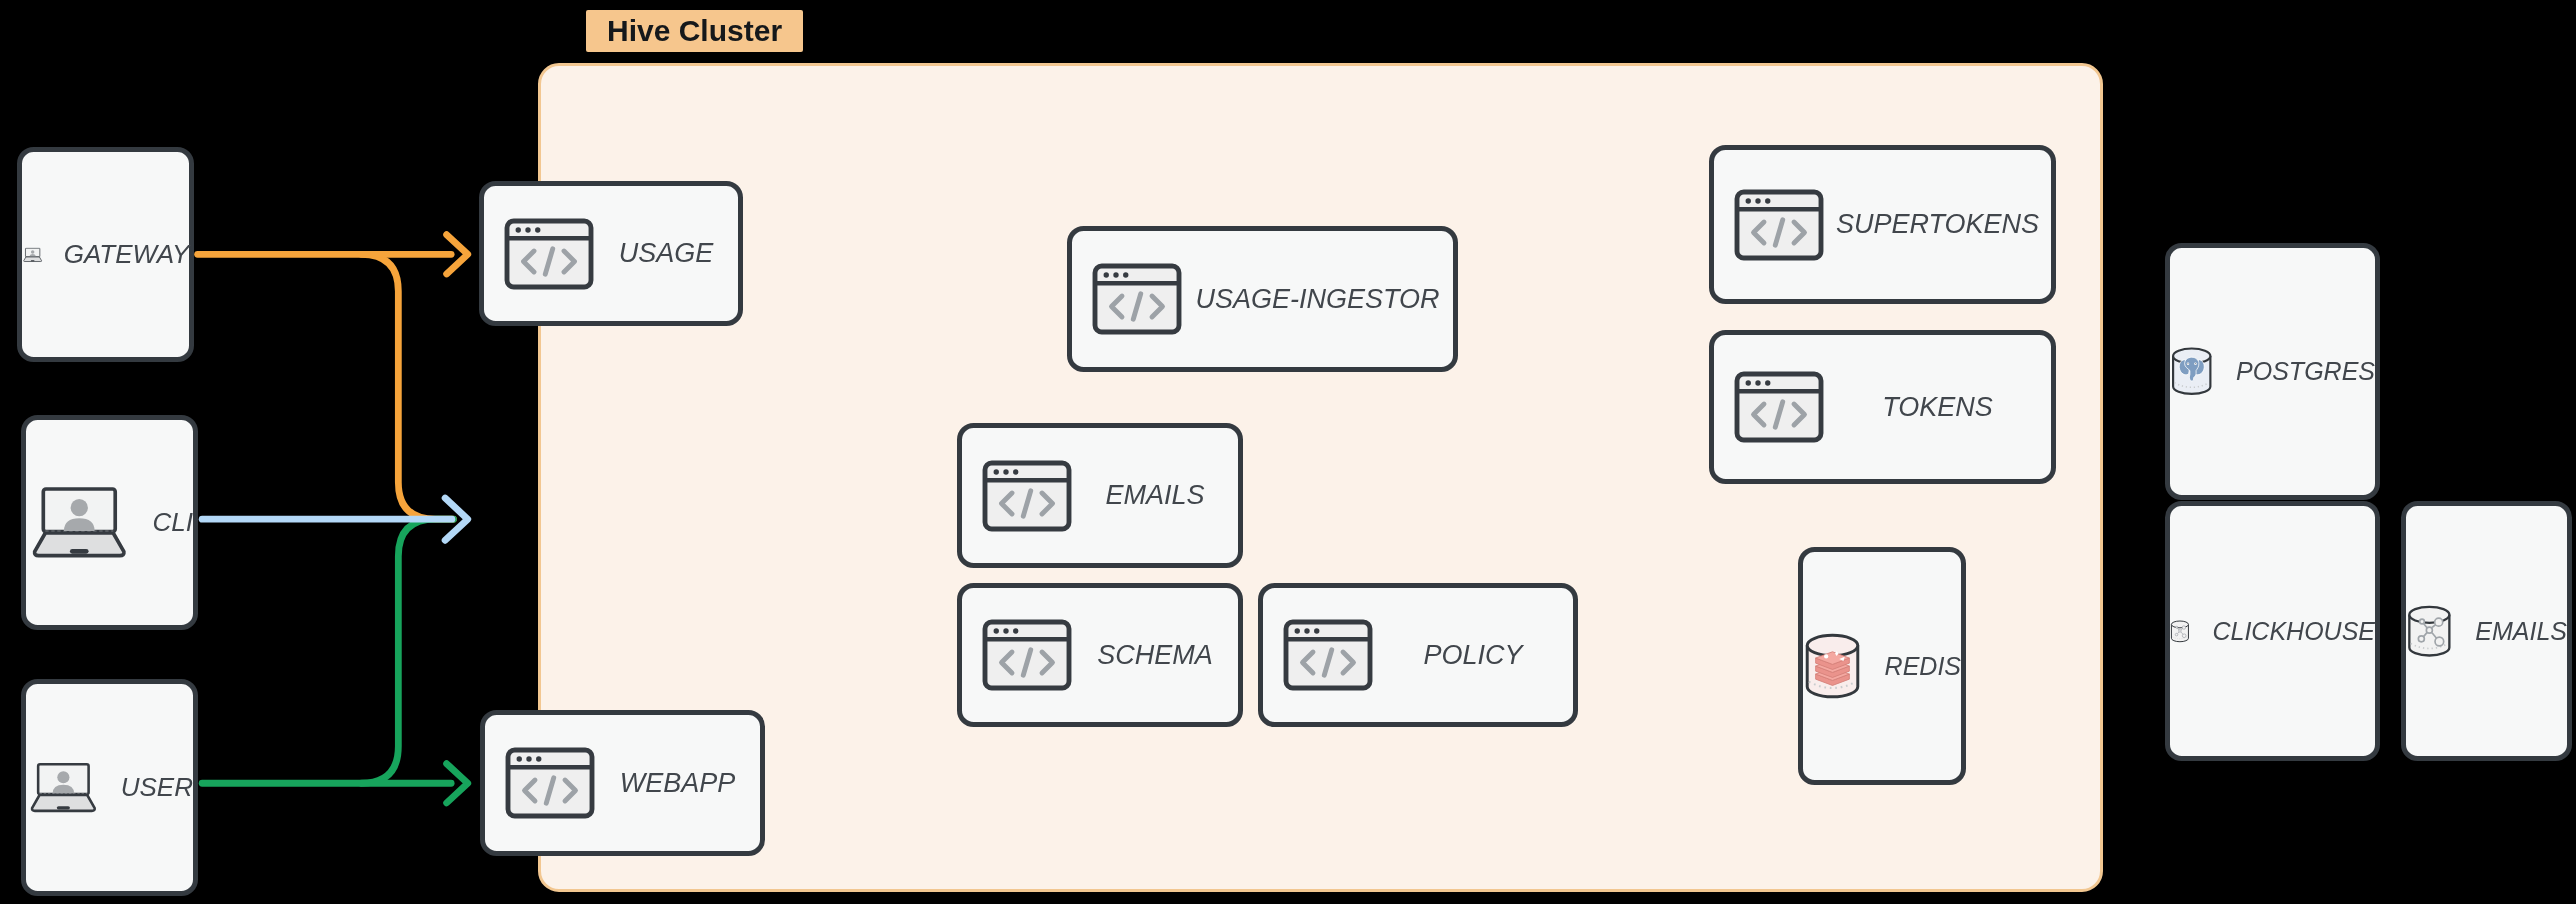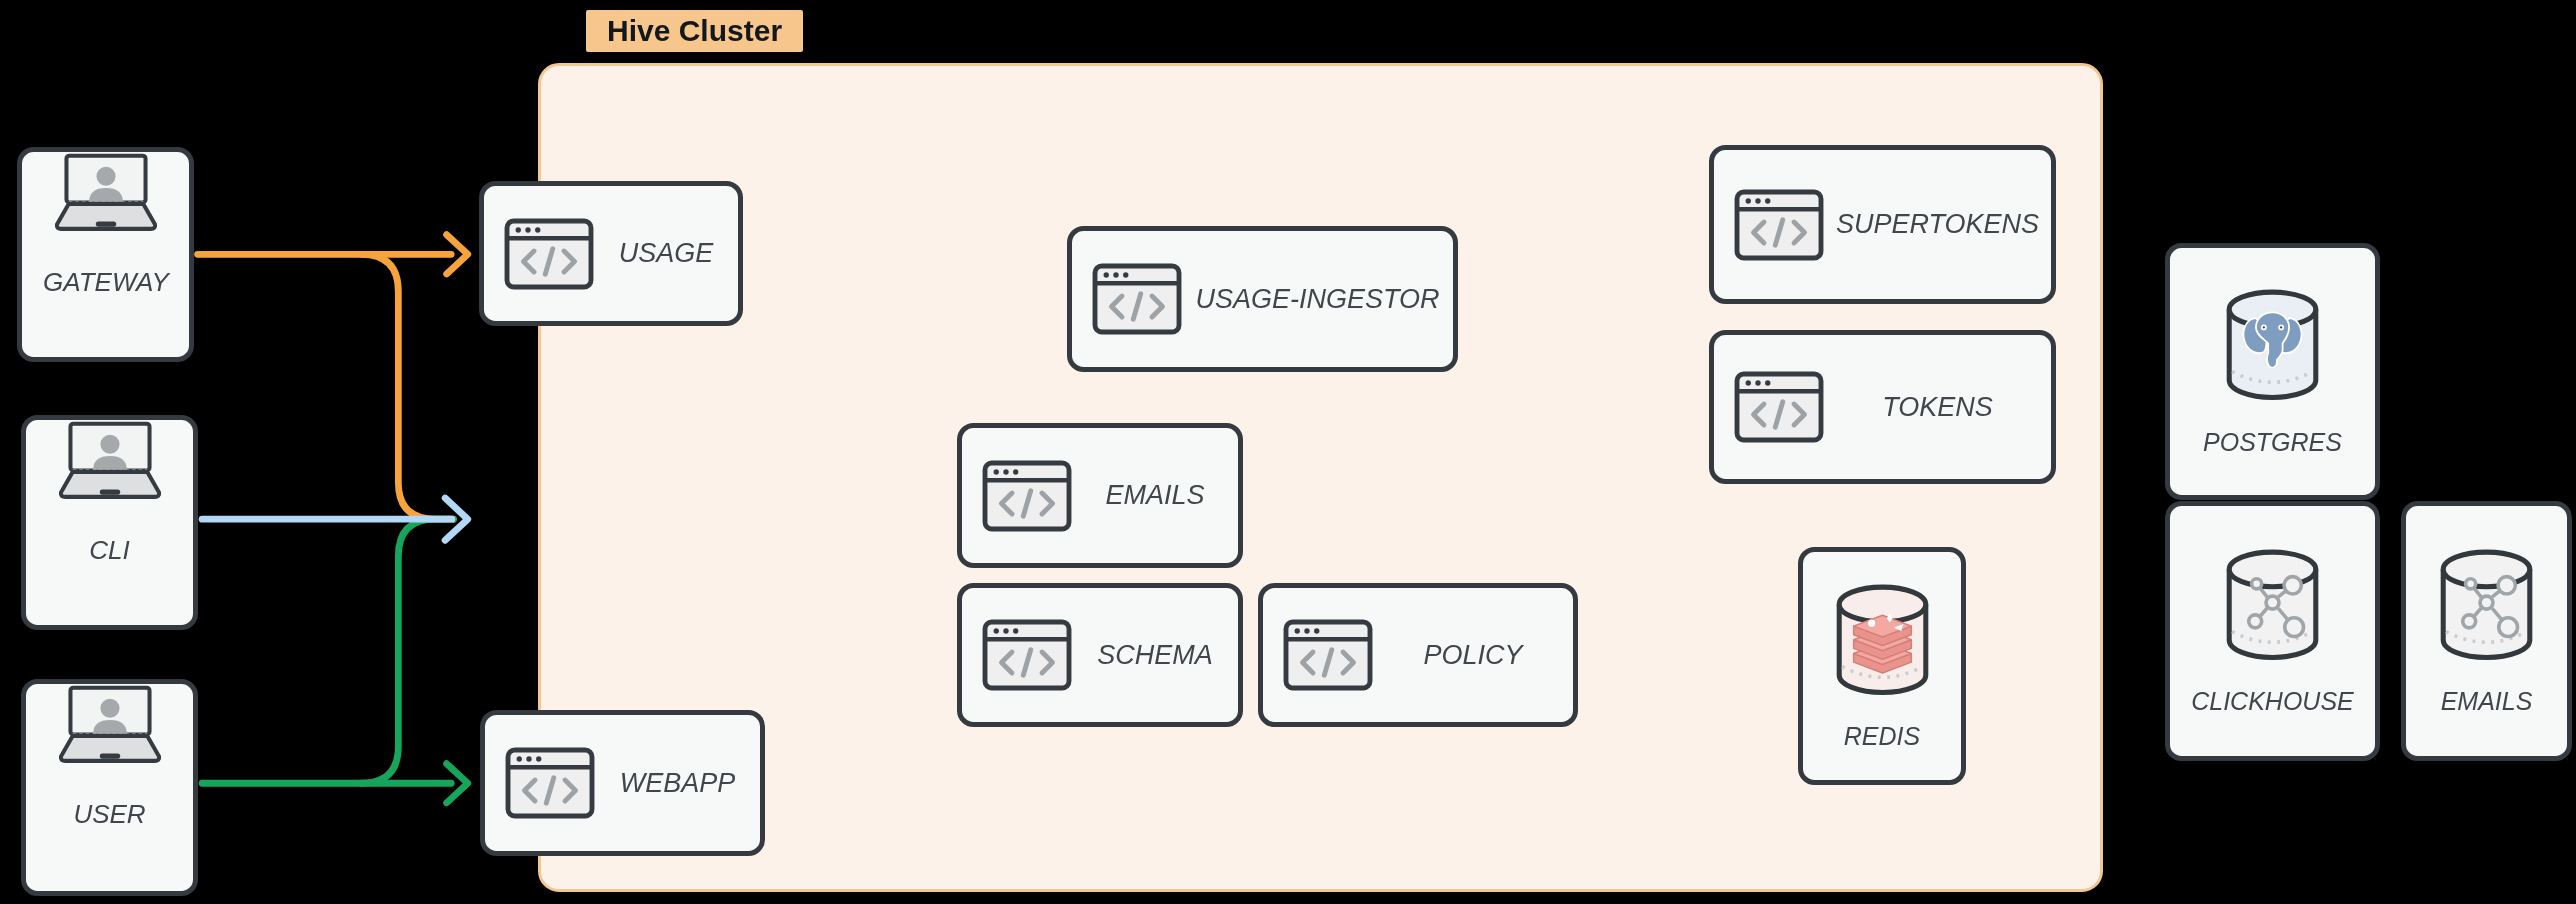--- a/index.html
+++ b/index.html
@@ -16,29 +16,29 @@
 
   
   svg.edges{position:absolute;left:0;top:0;width:2576px;height:904px;z-index:1;}
   .edge{fill:none;stroke-width:9;stroke-linecap:round;stroke-linejoin:round;}
 
   
   .node{position:absolute;background:#F7F8F8;border:5.3px solid #343A40;border-radius:16.6px;
         box-sizing:border-box;display:flex;z-index:3;}
   .node .label{font-style:italic;color:#41464C;font-weight:500;}
 
-  .actor{flex-direction:column;align-items:center;justify-content:flex-start;gap:33px;}
+  .actor{flex-direction:row;align-items:center;justify-content:space-between;gap:20px;}
   .actor .label{font-size:26px;}
   .actor svg.icon{width:118px;height:82px;}
 
   .service{flex-direction:row;align-items:center;padding-left:20px;}
   .service svg.icon{flex:0 0 auto;width:90px;height:72px;}
   .service .label{flex:1;text-align:center;font-size:27px;padding:0 7.5px;}
 
-  .db{flex-direction:column;align-items:center;justify-content:center;gap:22.6px;}
+  .db{align-items:center;justify-content:center;gap:22.6px;}
   .db svg.icon{width:101px;height:119px;}
   .db .label{font-size:25px;text-align:center;}
 
   .defs{position:absolute;width:0;height:0;overflow:hidden;}
 </style>
 </head>
 <body>
 
 <svg class="defs" aria-hidden="true">
   <defs>

